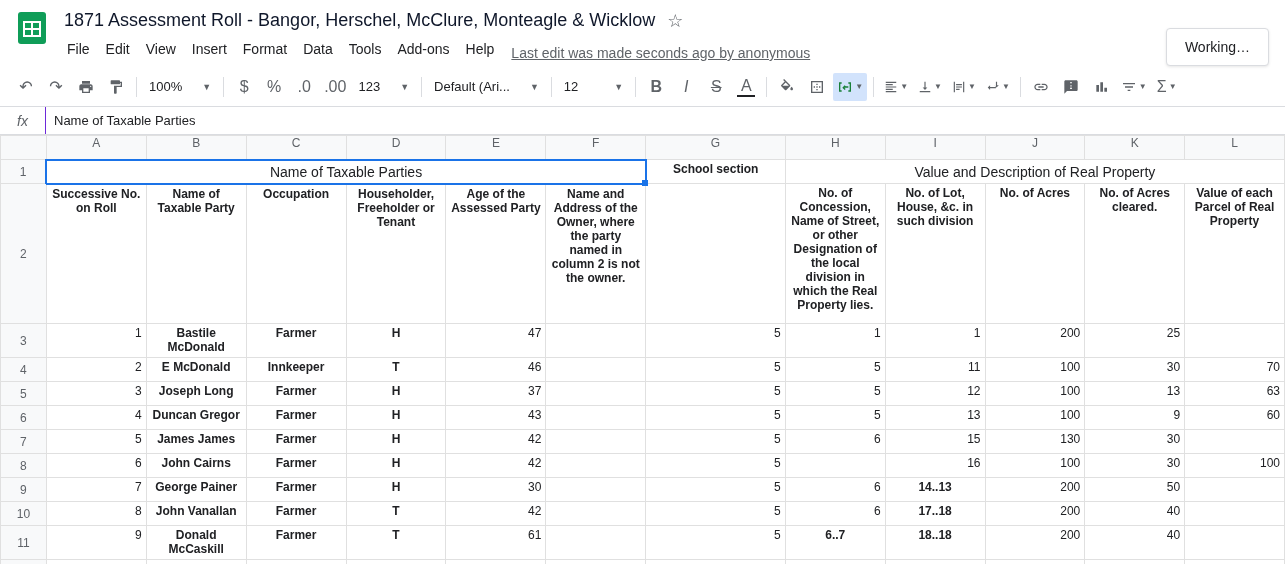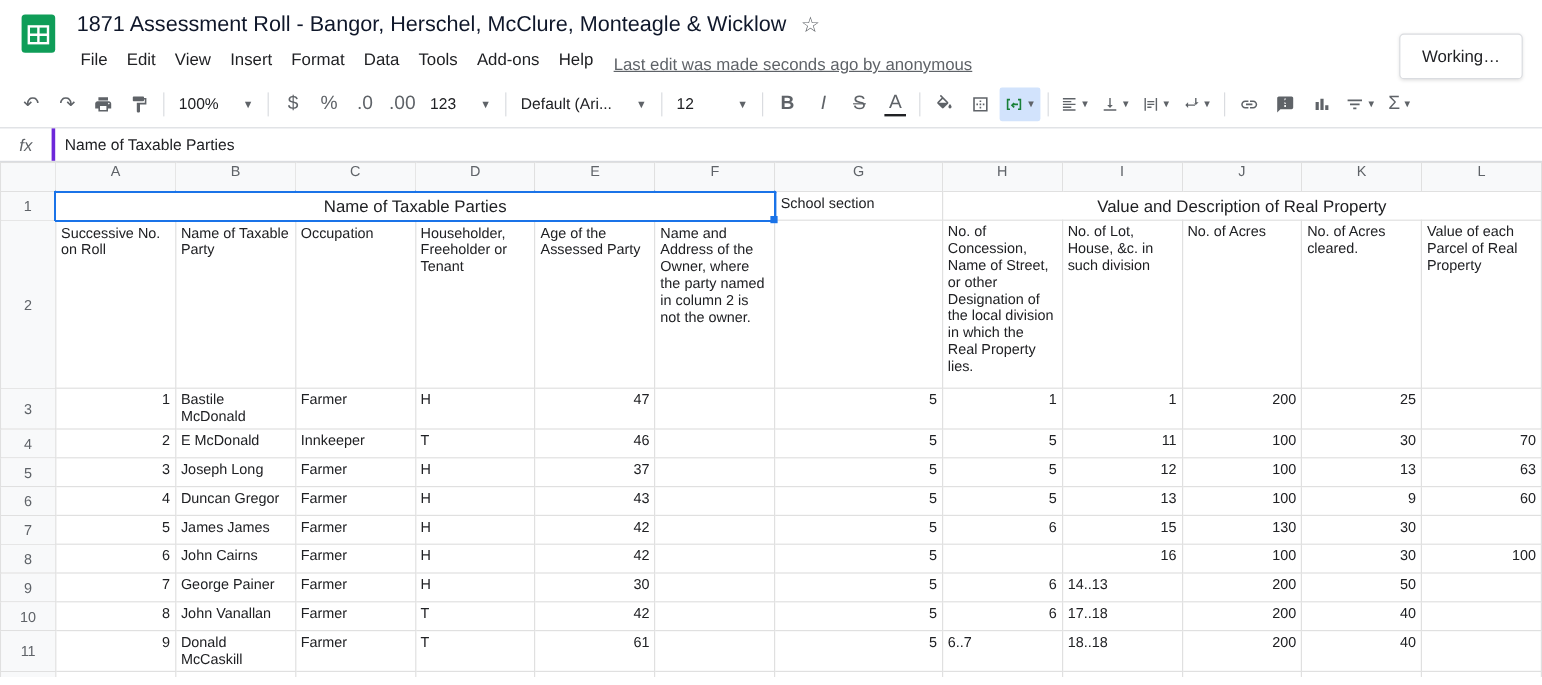--- a/index.html
+++ b/index.html
@@ -15,32 +15,32 @@
 .menu-item { padding: 4px 7px; font-size: 14px; color: #202124; cursor: pointer; border-radius: 4px; }
 .last-edit { color: #5f6368; text-decoration: underline; margin-left: 8px; font-size: 14px; cursor: pointer; }
 .working { position: absolute; right: 16px; top: 28px; background: #fff; border: 1px solid #dadce0; padding: 10px 18px; border-radius: 4px; font-size: 14px; color: #202124; box-shadow: 0 1px 3px rgba(0,0,0,0.1); }
 .toolbar { display: flex; align-items: center; padding: 4px 12px; border-bottom: 1px solid #dadce0; gap: 2px; margin-top: 6px; height: 40px; }
 .tb-btn { min-width: 28px; height: 28px; display: flex; align-items: center; justify-content: center; cursor: pointer; border-radius: 2px; color: #5f6368; font-size: 16px; padding: 0 4px; }
 .tb-sep { width: 1px; height: 20px; background: #dadce0; margin: 0 4px; }
 .tb-select { display: flex; align-items: center; padding: 0 6px; height: 26px; font-size: 13px; color: #202124; cursor: pointer; gap: 20px; }
 .tb-select .arrow { font-size: 9px; color: #5f6368; }
 .tb-active { background: #d2e3fc; }
 .formula-bar { display: flex; align-items: center; border-bottom: 1px solid #dadce0; height: 28px; }
-.fx-label { width: 46px; text-align: center; font-style: italic; color: #5f6368; border-right: 3px solid #6d28d9; font-size: 14px; height: 100%; display: flex; align-items: center; justify-content: center; }
+.fx-label { width: 46px; text-align: center; font-style: italic; color: #5f6368; border-right: 1px solid #6d28d9; font-size: 14px; height: 100%; display: flex; align-items: center; justify-content: center; }
 .fx-input { flex: 1; padding: 0 8px; font-size: 13px; }
 .grid-area { display: flex; height: calc(100% - 142px); }
 .grid { overflow: auto; flex: 1; }
 table { border-collapse: collapse; table-layout: fixed; }
 th, td { border: 1px solid #e0e0e0; font-size: 12px; vertical-align: top; }
 th { background: #f8f9fa; font-weight: normal; color: #5f6368; text-align: center; height: 24px; position: sticky; }
 th.col-head { height: 24px; }
 th.row-head { width: 46px; text-align: center; background: #f8f9fa; vertical-align: middle; }
 td { padding: 2px 4px; background: #fff; }
 .corner { width: 46px; background: #f8f9fa; }
-.cell-text { text-align: left; }
+.cell-text { text-align: center; font-weight: bold; }
 .cell-num { text-align: right; }
 .merged-header { text-align: center; vertical-align: middle; font-size: 14px; }
 .selected { border: 2px solid #1a73e8 !important; position: relative; }
 .sel-handle { position: absolute; width: 6px; height: 6px; background: #1a73e8; bottom: -3px; right: -3px; }
 .underline-text { border-bottom: 2px solid #202124; display: inline-block; width: 18px; text-align: center; }
 </style>
 </head>
 <body>
 
 <div class="header">

